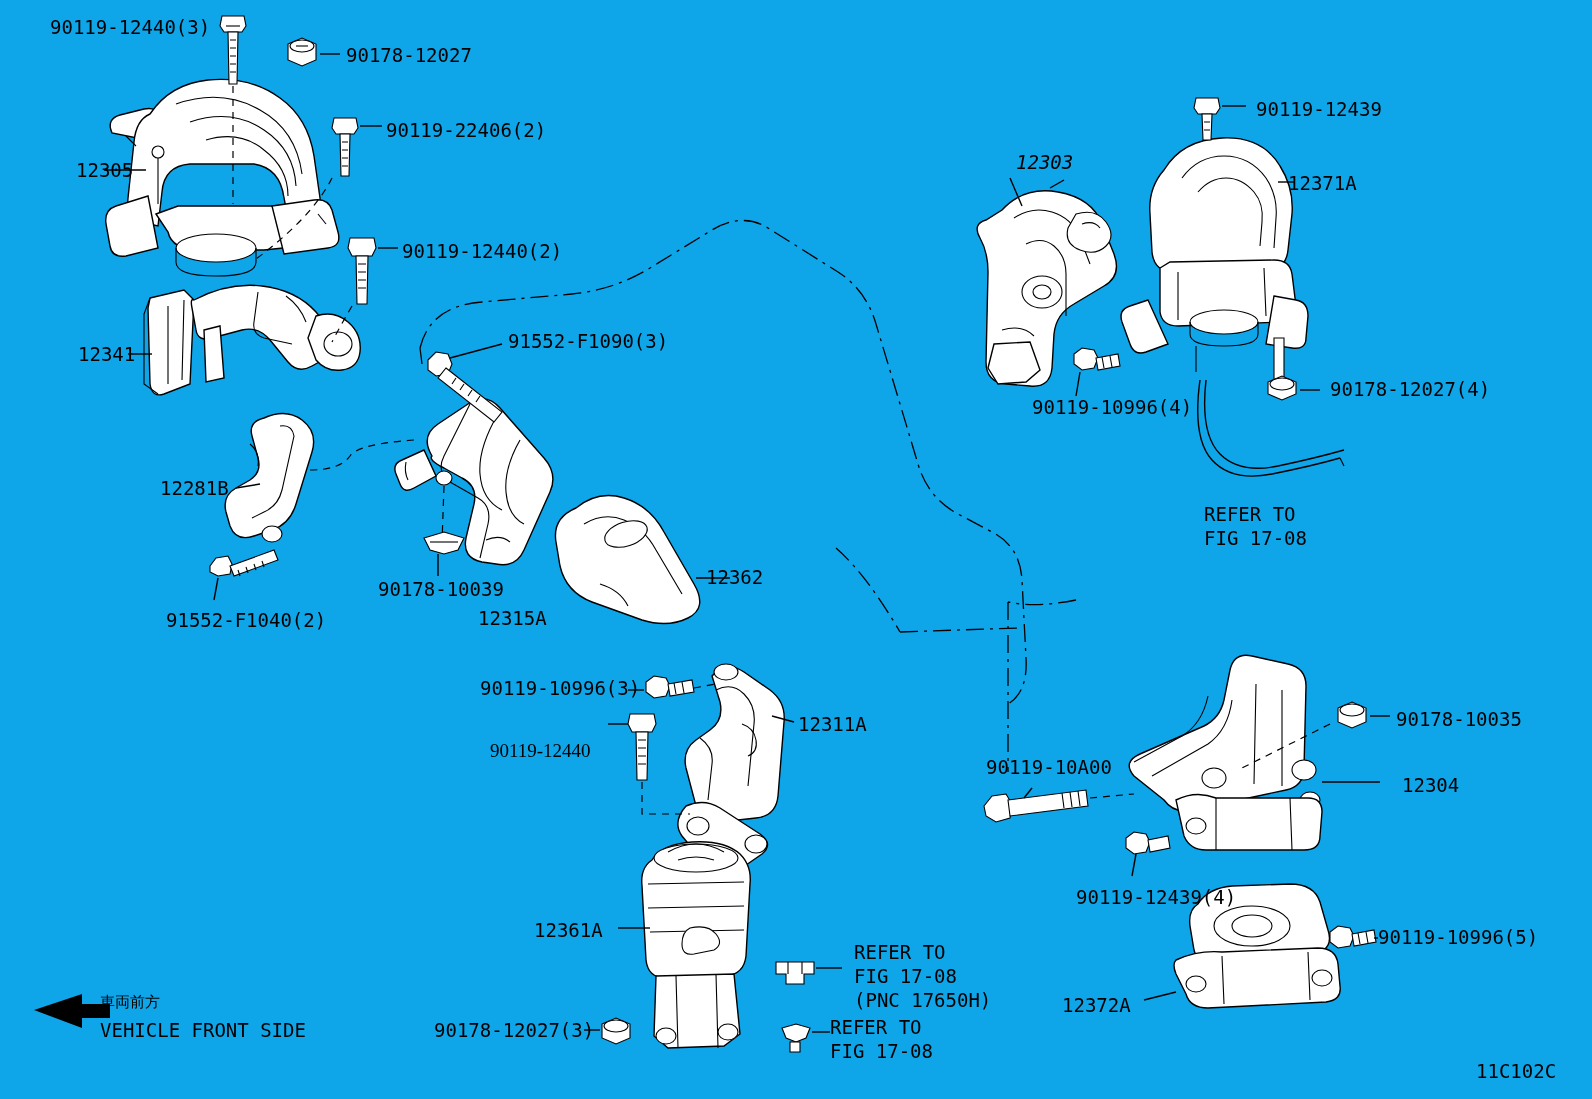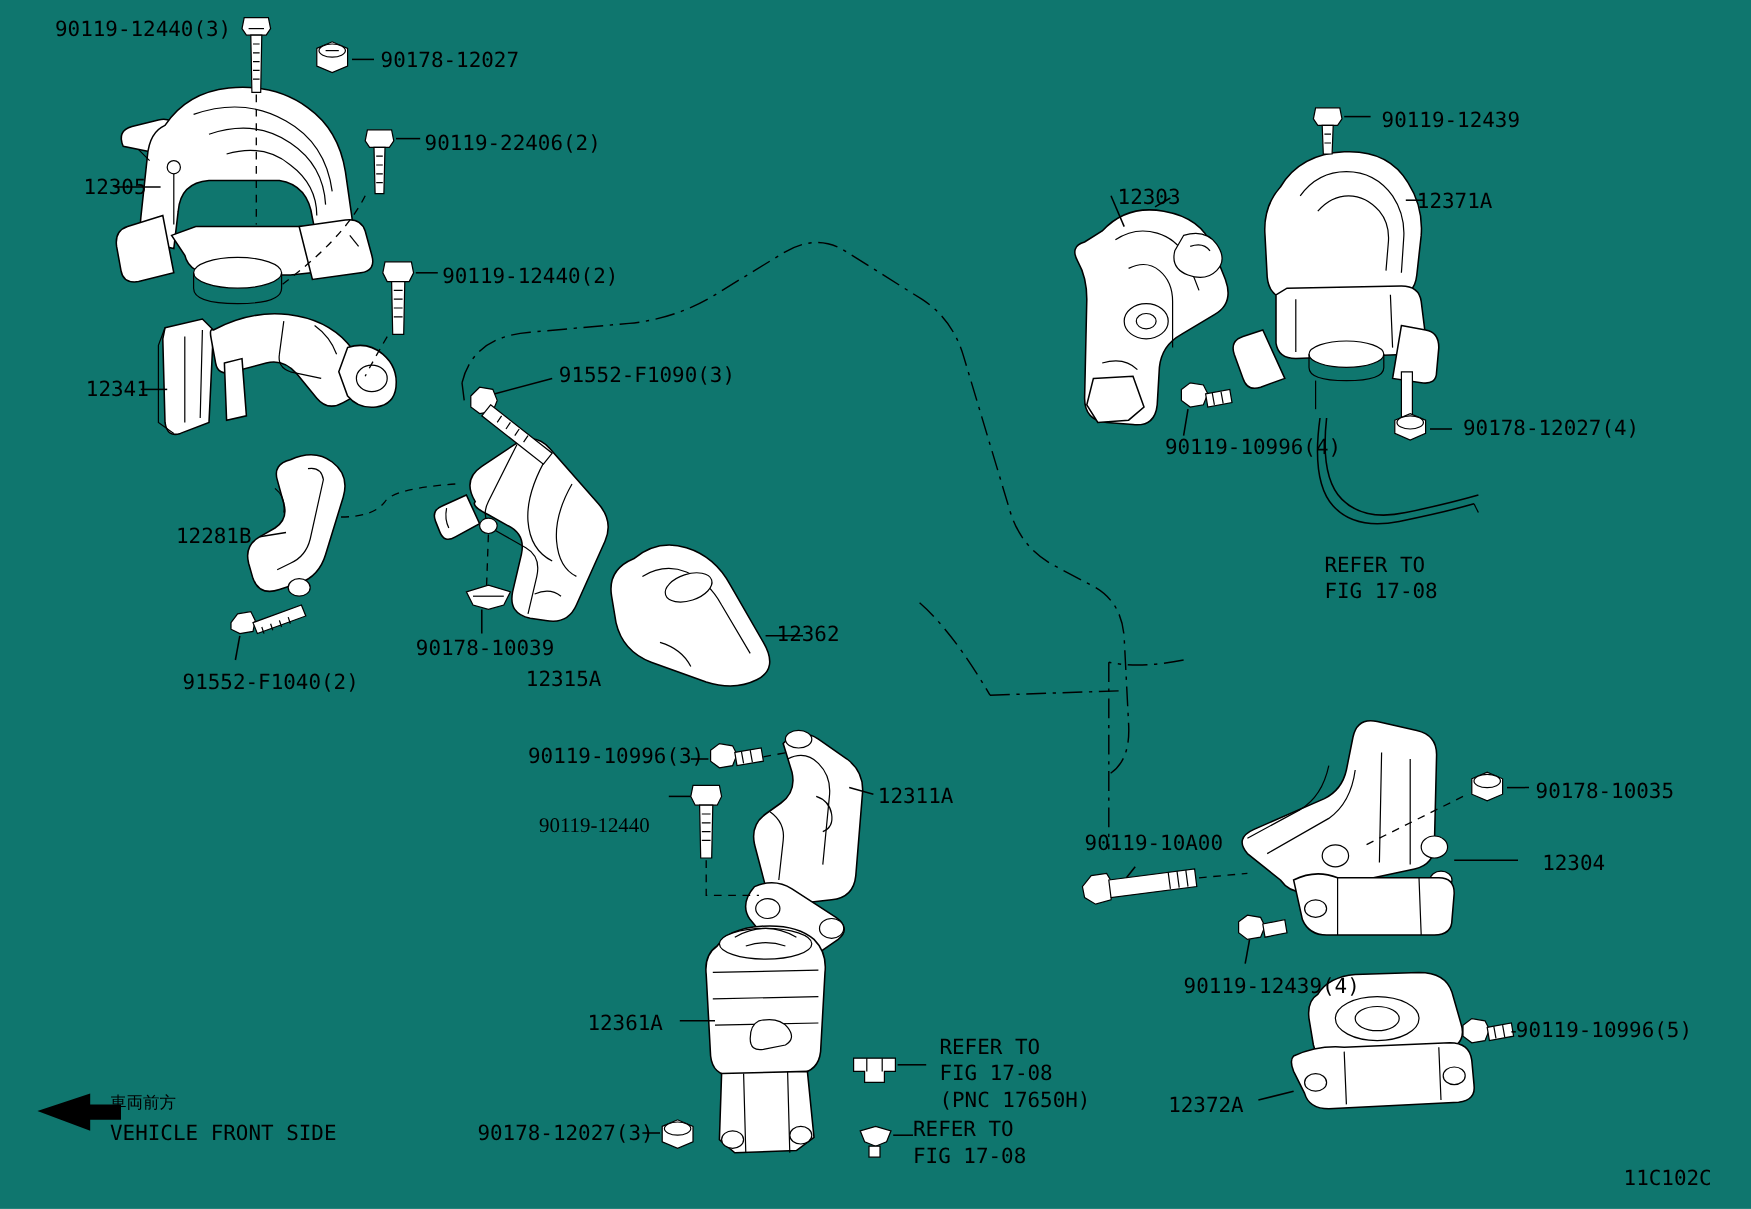--- a/index.html
+++ b/index.html
@@ -4,21 +4,21 @@
 <style>
   html, body {
     margin: 0;
     padding: 0;
     background: #ffffff;
   }
   #sheet {
     position: relative;
     width: 1592px;
     height: 1099px;
-    background: #0f766e;
+    background: #0ea5e9;
     overflow: hidden;
     font-family: "DejaVu Sans Mono", monospace;
   }
   .lbl {
     position: absolute;
     font-family: "DejaVu Sans Mono", monospace;
     font-size: 19px;
     color: #000000;
     white-space: pre;
     letter-spacing: 0px;
@@ -354,24 +354,24 @@
   <div class="lbl" style="left:166px; top:609px;">91552-F1040(2)</div>
   <div class="lbl" style="left:378px; top:578px;">90178-10039</div>
   <div class="lbl" style="left:478px; top:607px;">12315A</div>
   <div class="lbl" style="left:706px; top:566px;">12362</div>
   <div class="lbl" style="left:480px; top:677px;">90119-10996(3)</div>
   <div class="lbl" style="left:490px; top:740px;font-family:Liberation Serif, serif;">90119-12440</div>
   <div class="lbl" style="left:798px; top:713px;">12311A</div>
   <div class="lbl" style="left:534px; top:919px;">12361A</div>
   <div class="lbl" style="left:434px; top:1019px;">90178-12027(3)</div>
 
-  <div class="lbl" style="left:1016px; top:168px;">12303</div>
+  <div class="lbl" style="left:1016px; top:151px;font-style:italic;">12303</div>
   <div class="lbl" style="left:1256px; top:98px;">90119-12439</div>
   <div class="lbl" style="left:1288px; top:172px;">12371A</div>
-  <div class="lbl" style="left:1032px; top:396px;margin-left:27px;">90119-10996(4)</div>
+  <div class="lbl" style="left:1032px; top:396px;">90119-10996(4)</div>
   <div class="lbl" style="left:1330px; top:378px;">90178-12027(4)</div>
   <div class="lbl" style="left:986px;  top:756px;">90119-10A00</div>
   <div class="lbl" style="left:1396px; top:708px;">90178-10035</div>
   <div class="lbl" style="left:1402px; top:774px;">12304</div>
   <div class="lbl" style="left:1076px; top:886px;">90119-12439(4)</div>
   <div class="lbl" style="left:1378px; top:926px;">90119-10996(5)</div>
   <div class="lbl" style="left:1062px; top:994px;">12372A</div>
 
   <div class="lbl" style="left:1204px; top:503px;">REFER TO</div>
   <div class="lbl" style="left:1204px; top:527px;">FIG 17-08</div>

